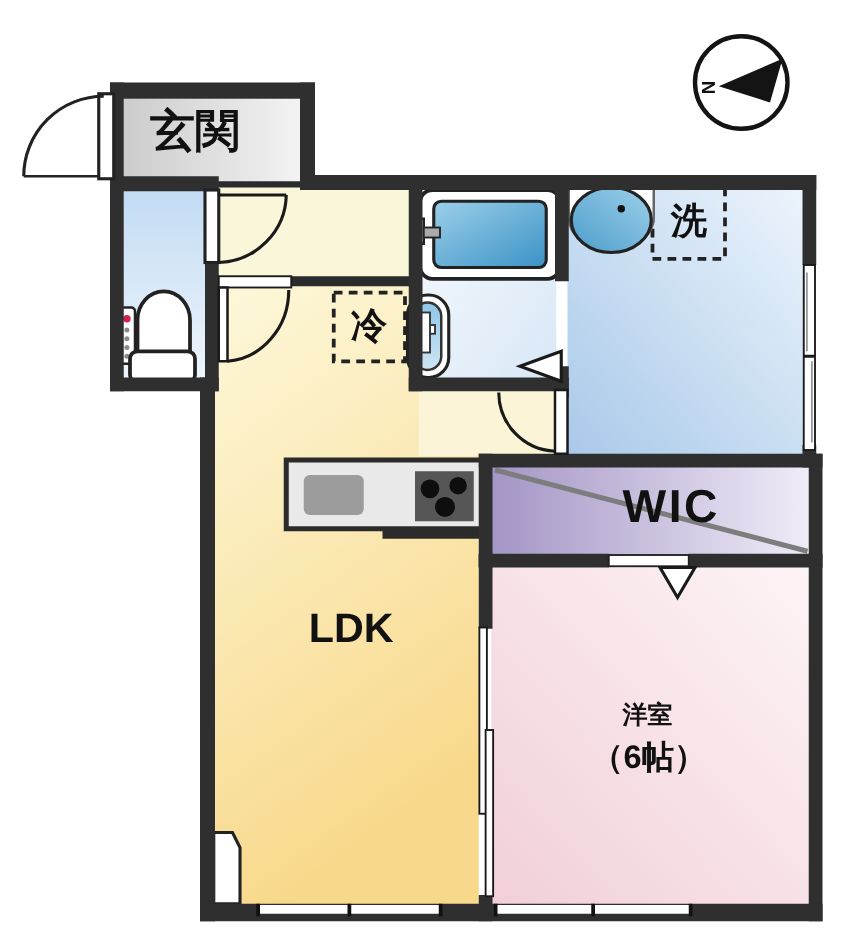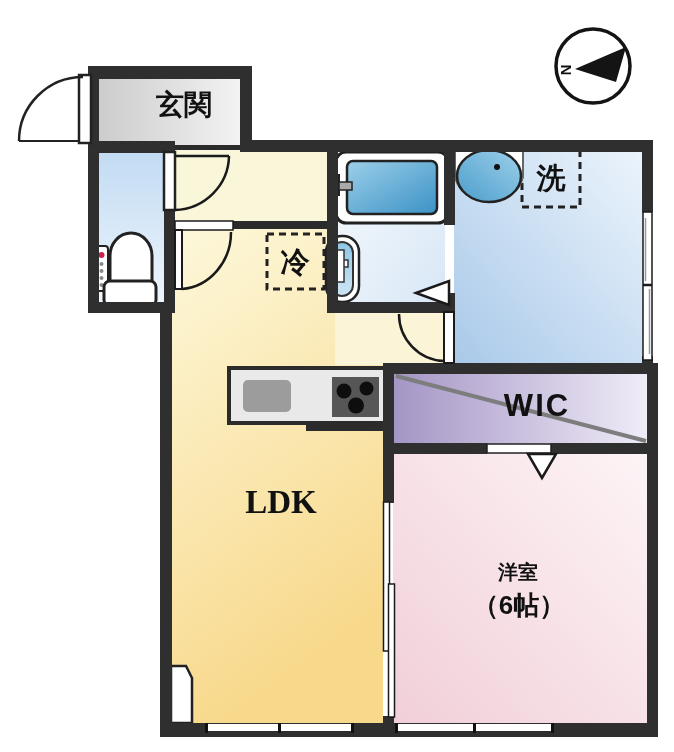--- a/index.html
+++ b/index.html
@@ -1,25 +1,25 @@
 <!DOCTYPE html>
 <html><head>
 <meta charset="utf-8">
 <style>
   html,body{margin:0;padding:0;background:#fff;}
   .plan{position:relative;width:674px;height:752px;background:#fff;overflow:hidden;
         font-family:"Liberation Sans","DejaVu Sans",sans-serif;}
   .plan svg{position:absolute;left:0;top:0;}
   .lbl{position:absolute;transform:translate(-50%,-50%);font-weight:700;color:#111;
        line-height:1;white-space:nowrap;z-index:5;}
-  #lbl-genkan{left:184px;top:105px;font-size:28px;}
+  #lbl-genkan{left:156px;top:105px;font-size:36px;}
   #lbl-rei{left:295px;top:262px;font-size:29px;}
   #lbl-sen{left:551px;top:178px;font-size:29px;}
-  #lbl-wic{left:537px;top:405px;font-size:31px;letter-spacing:2px;}
-  #lbl-ldk{left:281px;top:502px;font-size:33px;font-family:Liberation Serif, serif;}
+  #lbl-wic{left:537px;top:405px;font-size:37px;letter-spacing:2px;}
+  #lbl-ldk{left:281px;top:502px;font-size:33px;}
   #lbl-ldk-size{left:281px;top:533px;font-size:26px;}
   #lbl-yoshitsu{left:518px;top:572px;font-size:20px;}
   #lbl-yoshitsu-size{left:519px;top:605px;font-size:26px;text-align:center;}
   #lbl-north{left:566px;top:70px;font-size:15px;transform:translate(-50%,-50%) rotate(90deg);}
 </style>
 </head>
 <body>
 
 <div class="plan">
 

